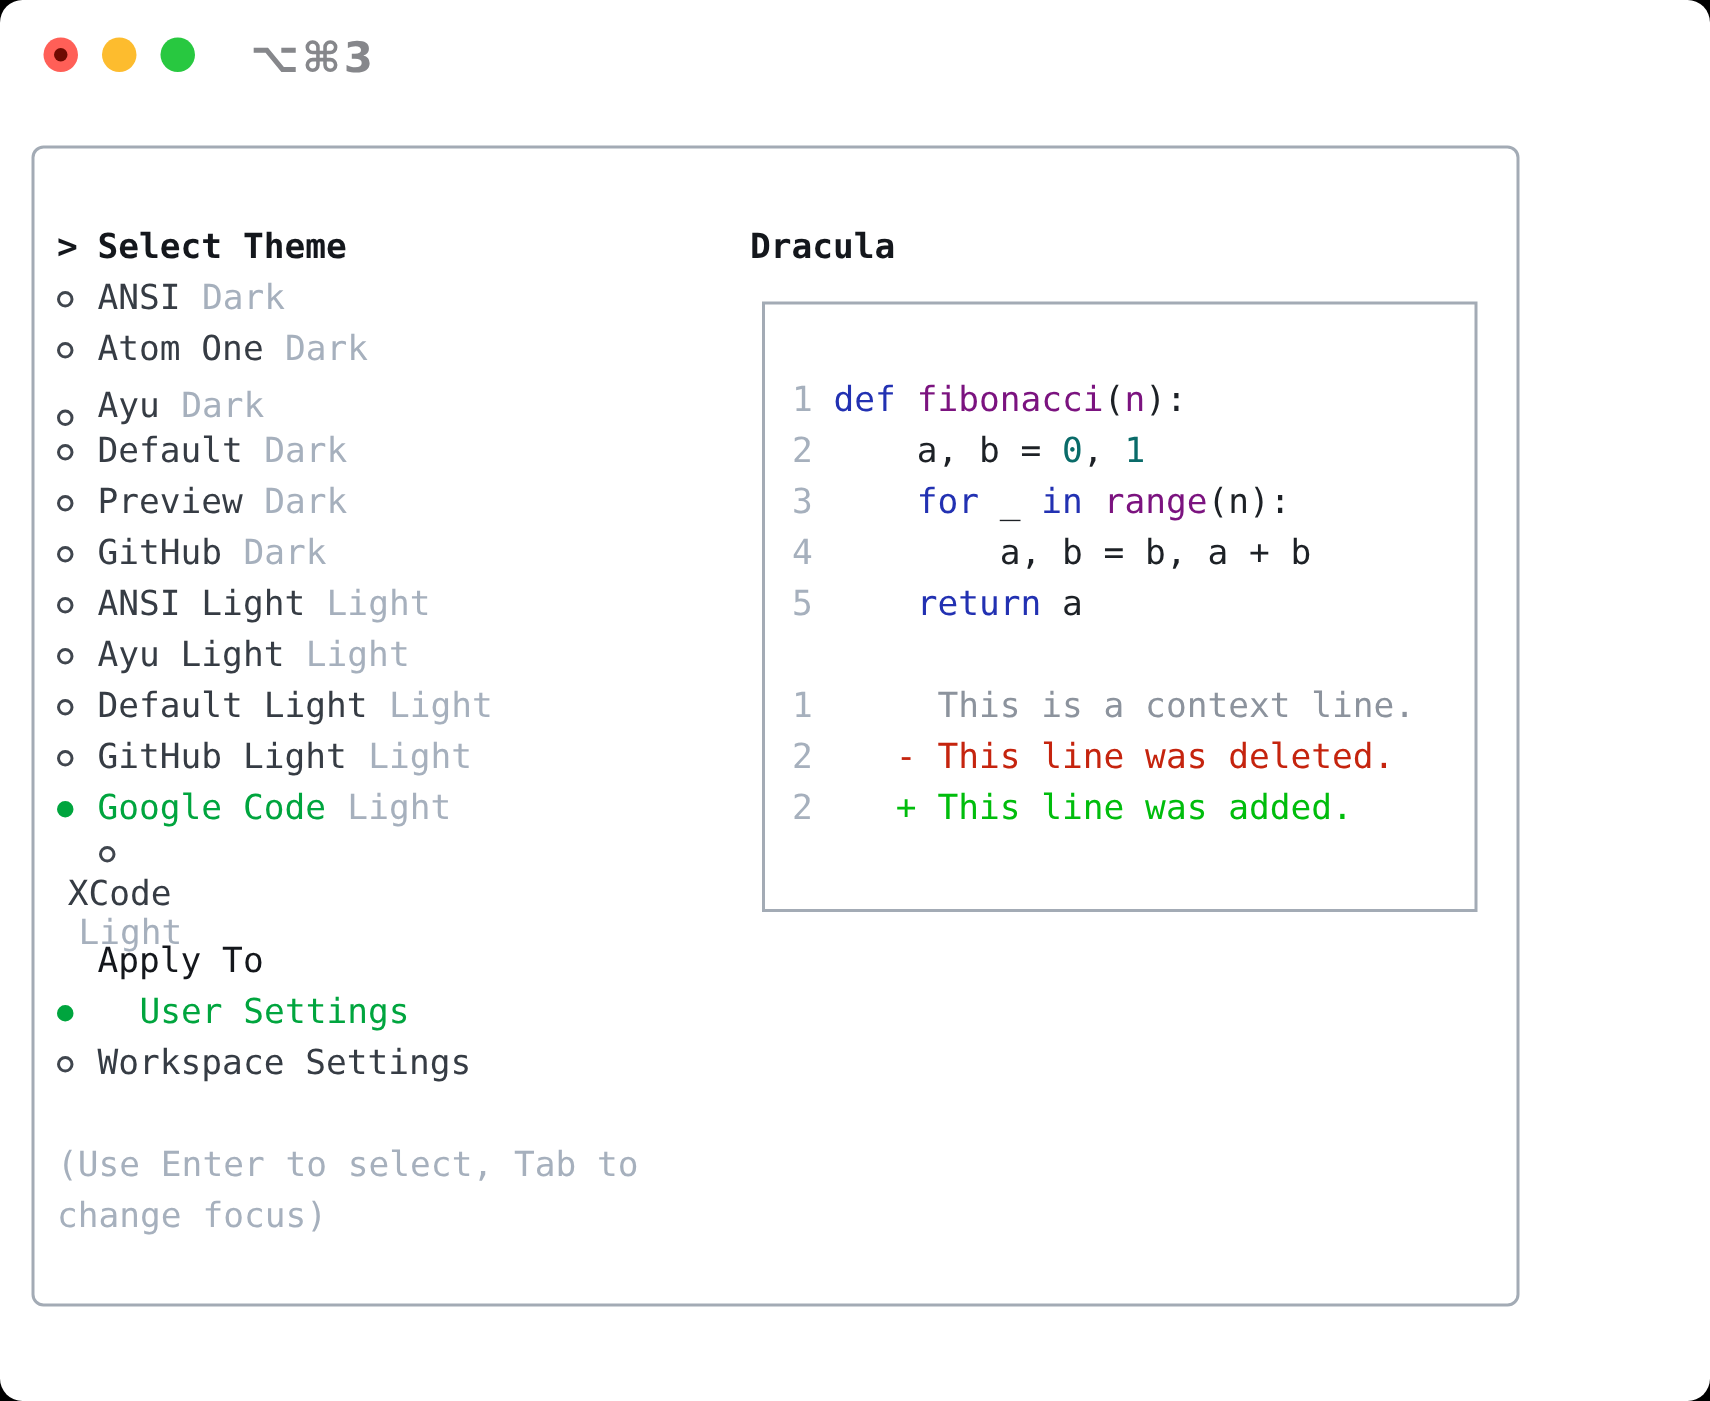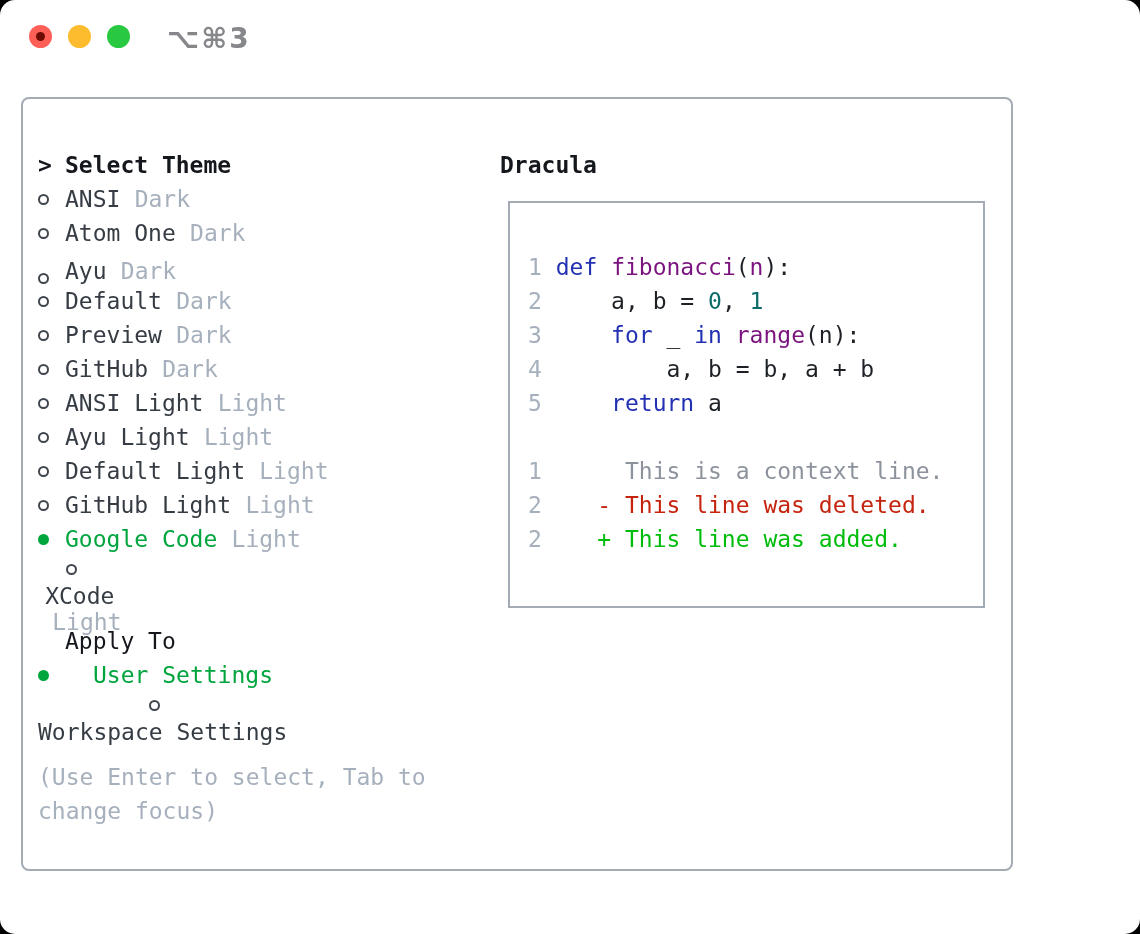--- a/index.html
+++ b/index.html
@@ -174,21 +174,21 @@
   <div class="grid-row" style="left:38px; top:624px;">
     <span class="marker"></span>
     <span class="row-label" style="color:var(--text_primary);">Apply To</span>
   </div>
   <div class="grid-row selected" style="left:38px; top:658px;gap:28px;">
     <span class="marker">
         <span class="radio"></span>
       </span>
     <span class="row-label opt-name">User Settings</span>
   </div>
-  <div class="grid-row" style="left:38px; top:692px;flex-direction:column;">
+  <div class="grid-row" style="left:38px; top:692px;">
     <span class="marker">
         <span class="radio"></span>
       </span>
     <span class="row-label opt-name">Workspace Settings</span>
   </div>
 
   <div class="grid-row help-line" style="left:38px; top:760px;">(Use Enter to select, Tab to</div>
   <div class="grid-row help-line" style="left:38px; top:794px;">change focus)</div>
 
   <div class="grid-row hdr" style="left:500px; top:148px;">Dracula</div>

